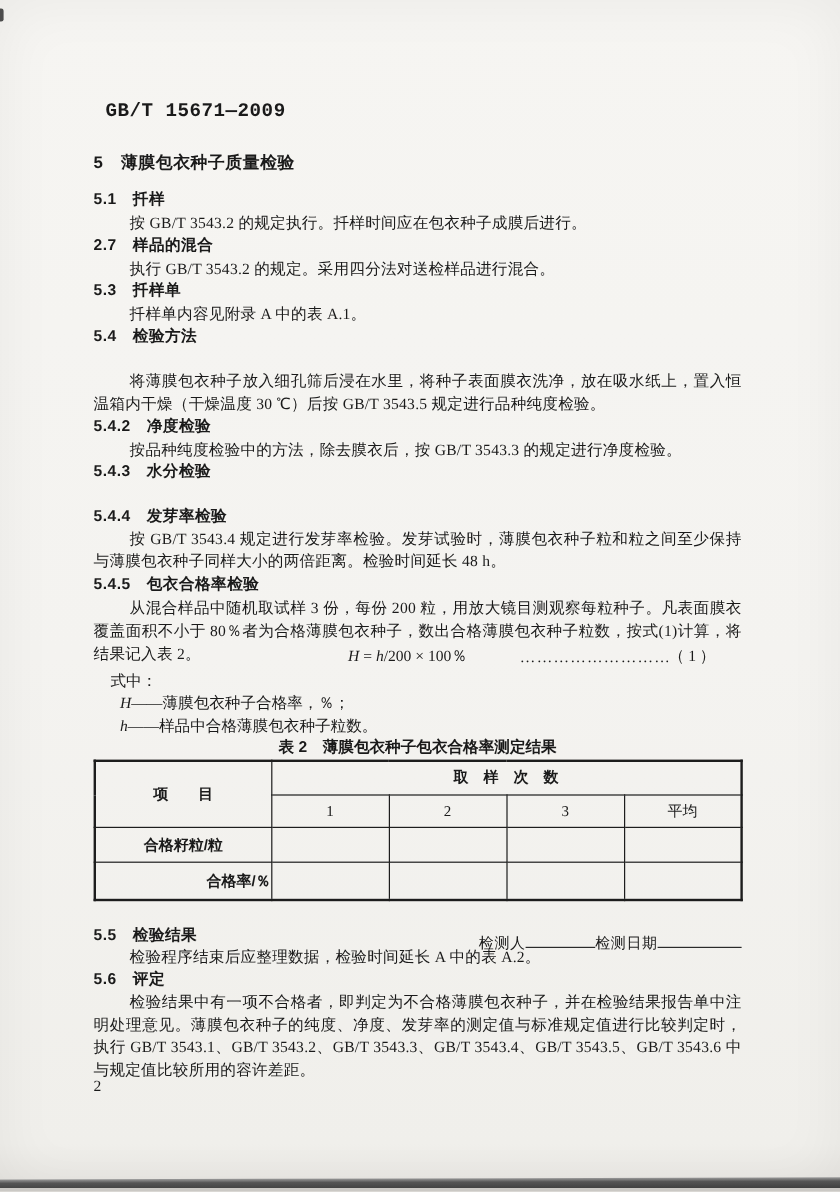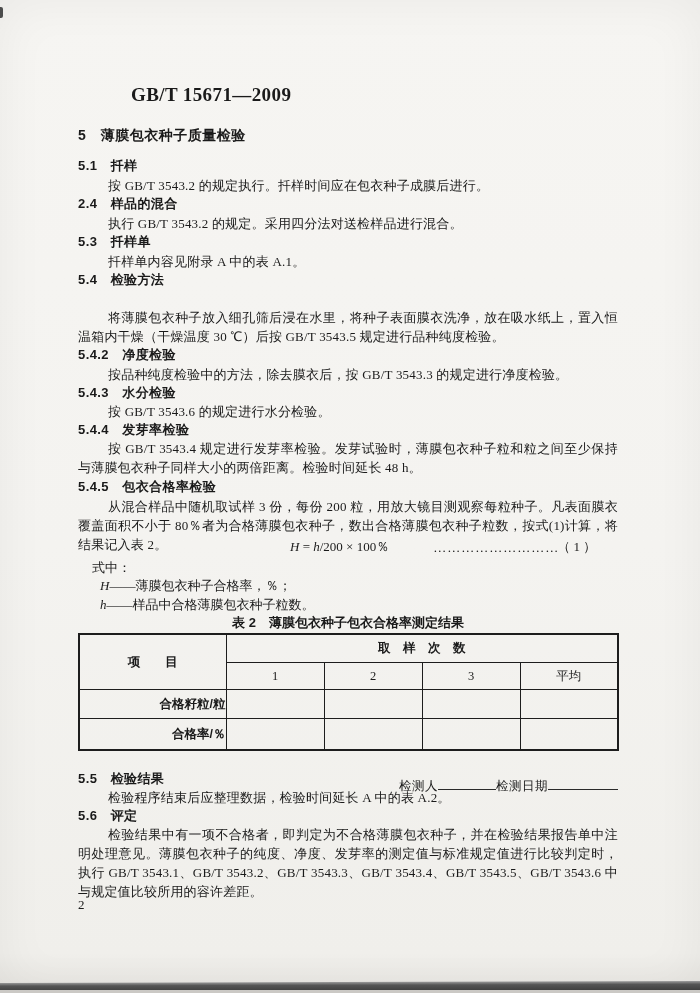--- a/index.html
+++ b/index.html
@@ -4,37 +4,37 @@
 <style>
   html,body{margin:0;padding:0;background:#dddbd7;}
   .page{
     position:relative;width:700px;height:993px;margin:0 auto;
     background:linear-gradient(180deg,#f6f5f2 0%,#f4f3f0 55%,#f0efeb 96%,#e6e4e0 100%);
     box-shadow:inset 0 0 50px rgba(0,0,0,0.05);
     overflow:hidden;
     font-family:"Liberation Serif",serif;color:#1a1a1a;
   }
   .abs{position:absolute;left:78px;width:540px;}
-  .doc-code{font-family:Liberation Serif, serif;font-weight:bold;font-size:19px;letter-spacing:.4px;margin-left:43px;}
+  .doc-code{font-family:Liberation Mono, monospace;font-weight:bold;font-size:16px;letter-spacing:.4px;}
   .h1{font-family:"Liberation Sans",sans-serif;font-weight:bold;font-size:14px;white-space:pre;letter-spacing:.5px;}
   .hd{font-family:"Liberation Sans",sans-serif;font-weight:bold;font-size:13px;white-space:pre;letter-spacing:.4px;}
   .bd{font-size:13px;line-height:19px;letter-spacing:.2px;text-align:justify;}
   .ind{text-indent:30px;}
   .formula-line{font-size:13px;padding-left:212px;white-space:nowrap;}
   .fvar{font-style:italic;}
   .fdots{display:inline-block;width:124px;overflow:hidden;vertical-align:bottom;white-space:nowrap;margin-left:44px;letter-spacing:1px;}
   .defline{font-size:13px;line-height:19px;padding-left:22px;}
   .tbl-title{font-family:"Liberation Sans",sans-serif;font-weight:bold;font-size:13px;text-align:center;white-space:pre;}
   table.t2{border-collapse:collapse;table-layout:fixed;width:539px;border:2px solid #1d1d1d;}
   table.t2 td{border:1px solid #1d1d1d;font-size:12.5px;text-align:center;vertical-align:middle;padding:0;}
   td.c-item,td.c-group{font-family:"Liberation Sans",sans-serif;font-weight:bold;white-space:pre;}
   td.c-sub{height:26px;}
   td.c-group{height:27px;}
   td.c-label{font-family:"Liberation Sans",sans-serif;font-weight:bold;text-align:left;padding-left:9px;white-space:pre;}
-  tr.r-data1 td{height:28px;text-align:right;}
+  tr.r-data1 td{height:28px;}
   tr.r-data2 td{height:30px;text-align:right;}
   .sign-line{font-size:12.5px;text-align:right;letter-spacing:.5px;}
   .uline{display:inline-block;border-bottom:1px solid #2a2a2a;height:13px;vertical-align:baseline;}
   .ul1{width:58px;}
   .ul2{width:70px;}
   .page-num{font-size:13px;}
   .scan-band{position:absolute;left:0;top:982px;width:700px;height:9px;
     background:linear-gradient(180deg,#9a9a9a 0%,#555 35%,#3f3f3f 100%);transform:rotate(-.15deg);}
   .scan-band-below{position:absolute;left:0;top:990px;width:700px;height:3px;background:#cbc9c5;}
   .scan-mark-tl{position:absolute;left:0;top:7px;width:3px;height:11px;background:#4c4c4c;border-radius:0 2px 2px 0;}
@@ -46,35 +46,34 @@
 
   <div class="scan-mark-tl"></div>
 
   <div class="abs doc-code" style="top:84px;left:88px;width:300px;">GB/T 15671—2009</div>
 
   <div class="abs h1" style="top:127px">5　薄膜包衣种子质量检验</div>
 
   <div class="abs hd" style="top:157px">5.1　扦样</div>
   <div class="abs bd ind" style="top:176px">按 GB/T 3543.2 的规定执行。扦样时间应在包衣种子成膜后进行。</div>
 
-  <div class="abs hd" style="top:195px">2.4　样品的混合</div>
+  <div class="abs hd" style="top:195px">2.7　样品的混合</div>
   <div class="abs bd ind" style="top:214px">执行 GB/T 3543.2 的规定。采用四分法对送检样品进行混合。</div>
 
   <div class="abs hd" style="top:233px">5.3　扦样单</div>
   <div class="abs bd ind" style="top:252px">扦样单内容见附录 A 中的表 A.1。</div>
 
   <div class="abs hd" style="top:271px">5.4　检验方法</div>
 
   <div class="abs bd ind" style="top:308px">将薄膜包衣种子放入细孔筛后浸在水里，将种子表面膜衣洗净，放在吸水纸上，置入恒温箱内干燥（干燥温度 30 ℃）后按 GB/T 3543.5 规定进行品种纯度检验。</div>
 
   <div class="abs hd" style="top:346px">5.4.2　净度检验</div>
   <div class="abs bd ind" style="top:365px">按品种纯度检验中的方法，除去膜衣后，按 GB/T 3543.3 的规定进行净度检验。</div>
 
   <div class="abs hd" style="top:384px">5.4.3　水分检验</div>
-  <div class="abs bd ind" style="top:402px">按 GB/T 3543.6 的规定进行水分检验。</div>
 
   <div class="abs hd" style="top:421px">5.4.4　发芽率检验</div>
   <div class="abs bd ind" style="top:439px">按 GB/T 3543.4 规定进行发芽率检验。发芽试验时，薄膜包衣种子粒和粒之间至少保持与薄膜包衣种子同样大小的两倍距离。检验时间延长 48 h。</div>
 
   <div class="abs hd" style="top:478px">5.4.5　包衣合格率检验</div>
   <div class="abs bd ind" style="top:497px">从混合样品中随机取试样 3 份，每份 200 粒，用放大镜目测观察每粒种子。凡表面膜衣覆盖面积不小于 80％者为合格薄膜包衣种子，数出合格薄膜包衣种子粒数，按式(1)计算，将结果记入表 2。</div>
 
   <div class="abs formula-line" style="top:538px">
     <span class="fvar">H</span><span> = </span><span class="fvar">h</span><span>/200 × 100％</span><span class="fdots">……………………………………</span><span>（ 1 ）</span>
   </div>

